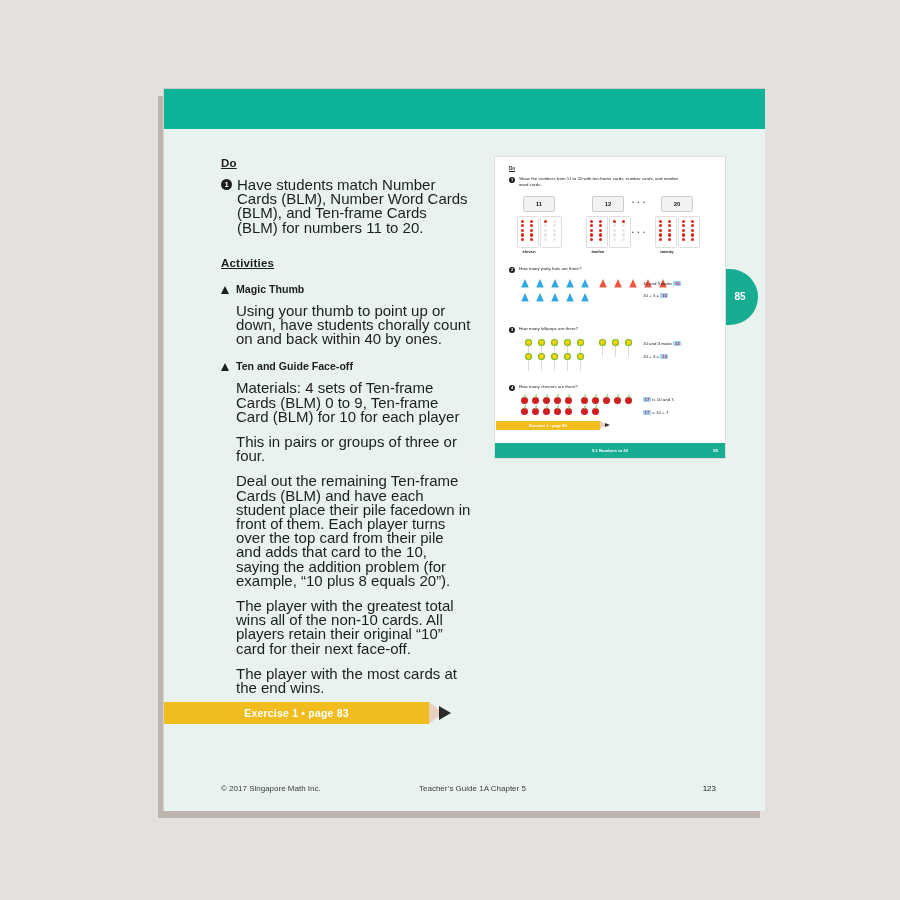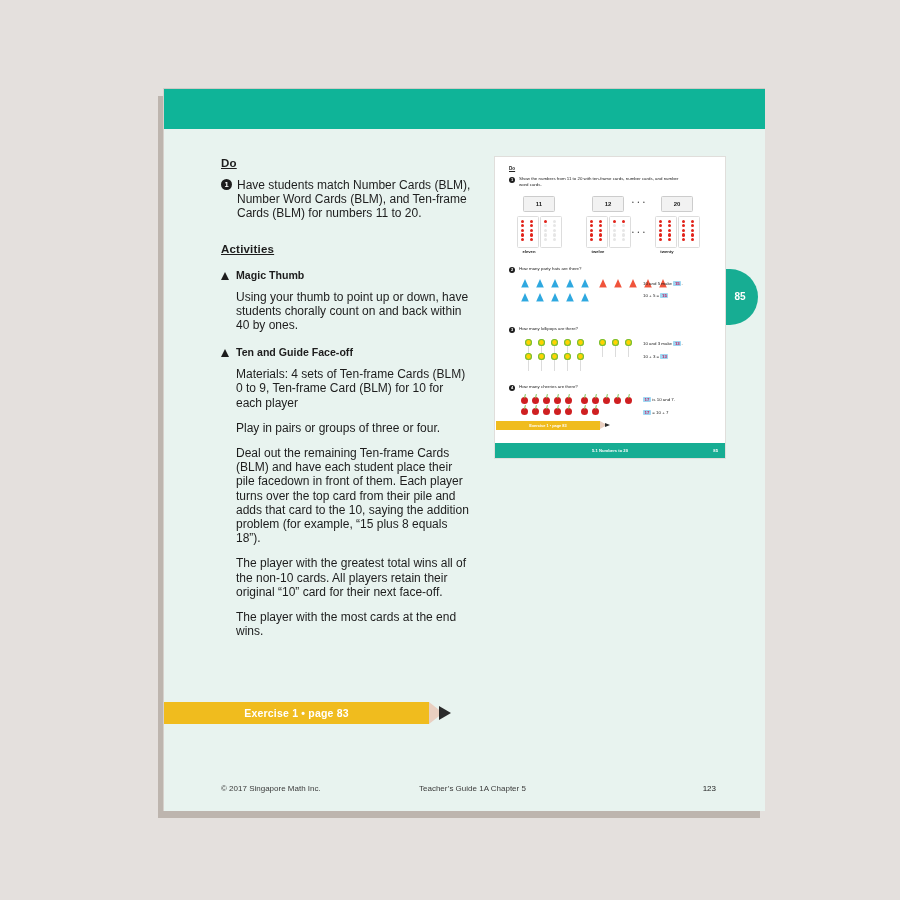--- a/index.html
+++ b/index.html
@@ -41,21 +41,21 @@
   .h-activities{margin-top:22px;}
 
   .num-item{position:relative;padding-left:16px;margin-bottom:2px;}
   .num-badge{
     position:absolute;left:0;top:1px;
     width:11px;height:11px;border-radius:50%;
     background:#1d1d1d;color:#fff;
     font-size:7.5px;font-weight:bold;line-height:11px;text-align:center;
   }
   .body-txt{
-    font-size:12px;line-height:14.2px;color:#1d1d1d;margin:0 0 11px 0;
+    font-size:15px;line-height:14.2px;color:#1d1d1d;margin:0 0 11px 0;
   }
   .sub-head{
     position:relative;padding-left:15px;
     font-size:10.6px;font-weight:bold;color:#1d1d1d;
     margin:14px 0 9px 0;
   }
   .tri{
     position:absolute;left:0;top:3px;
     width:0;height:0;border-left:4.5px solid transparent;
     border-right:4.5px solid transparent;border-bottom:8px solid #1d1d1d;
@@ -239,22 +239,22 @@
       <div class="indent">
         <p class="body-txt">Using your thumb to point up or down, have students chorally count on and back within 40 by ones.</p>
       </div>
 
       <div class="sub-head">
         <span class="tri"></span>
         <span>Ten and Guide Face-off</span>
       </div>
       <div class="indent">
         <p class="body-txt">Materials: 4 sets of Ten-frame Cards (BLM) 0 to 9, Ten-frame Card (BLM) for 10 for each player</p>
-        <p class="body-txt">Play in pairs or groups of three or four.</p>
-        <p class="body-txt">Deal out the remaining Ten-frame Cards (BLM) and have each student place their pile facedown in front of them. Each player turns over the top card from their pile and adds that card to the 10, saying the addition problem (for example, “15 plus 8 equals 18”).</p>
+        <p class="body-txt">This in pairs or groups of three or four.</p>
+        <p class="body-txt">Deal out the remaining Ten-frame Cards (BLM) and have each student place their pile facedown in front of them. Each player turns over the top card from their pile and adds that card to the 10, saying the addition problem (for example, “10 plus 8 equals 20”).</p>
         <p class="body-txt">The player with the greatest total wins all of the non-10 cards. All players retain their original “10” card for their next face-off.</p>
         <p class="body-txt">The player with the most cards at the end wins.</p>
       </div>
     </div>
 
     <div class="pencil">
       <div class="pencil-body">Exercise 1 • page 83</div>
       <div class="pencil-wood"></div>
       <div class="pencil-tip"></div>
     </div>

